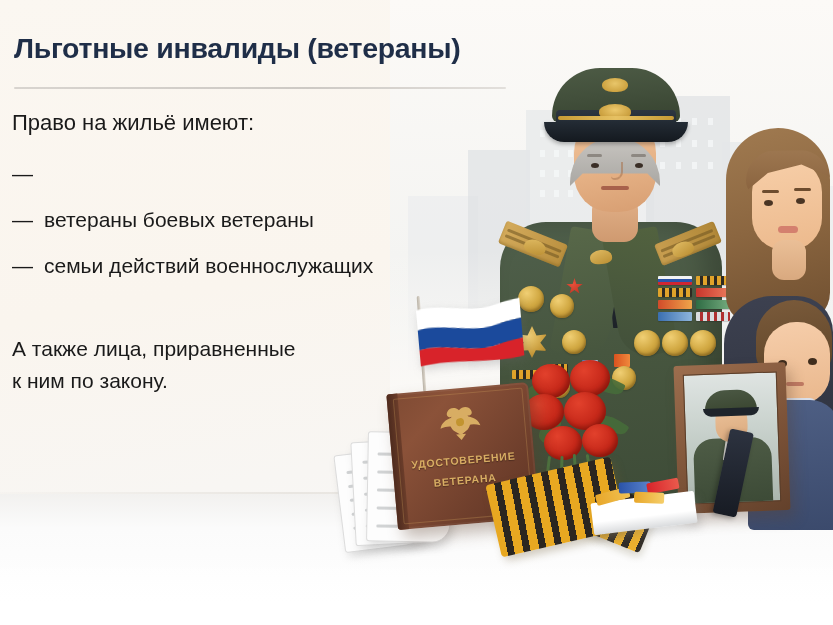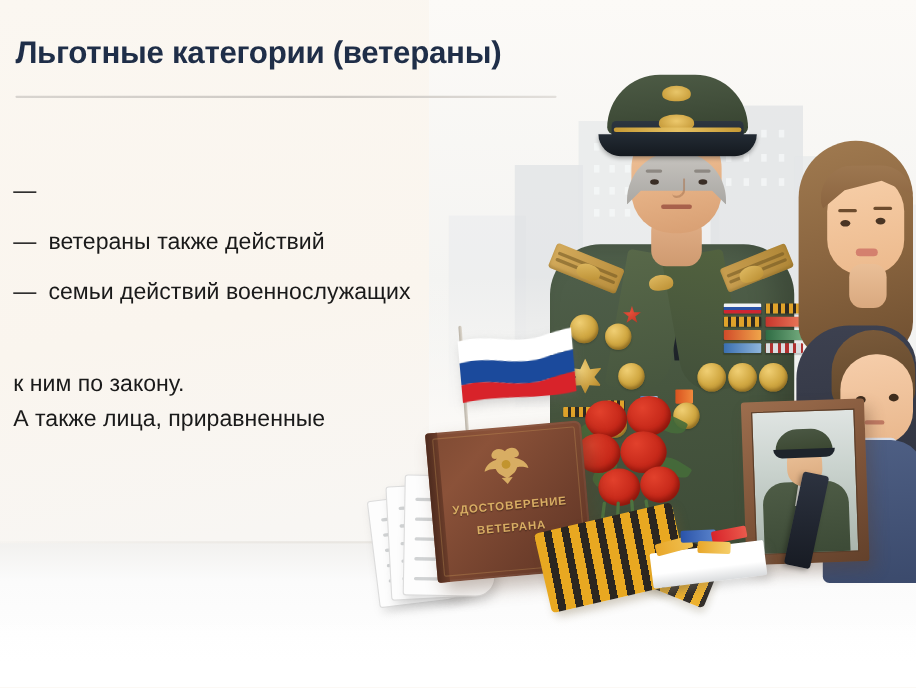--- a/index.html
+++ b/index.html
@@ -278,40 +278,41 @@
       <div class="win" style="left:318px;top:162px;"></div>
     <div class="win" style="left:344px;top:160px;"></div>
       <div class="win" style="left:360px;top:160px;"></div>
     <div class="win" style="left:376px;top:160px;"></div>
     <div class="win" style="left:344px;top:182px;"></div>
       <div class="win" style="left:360px;top:182px;"></div>
     <div class="win" style="left:376px;top:182px;"></div>
   </div>
   <div class="haze"></div>
 
-  <div class="title">Льготные категории (ветераны)</div>
+  <div class="title">Льготные инвалиды (ветераны)</div>
   <div class="rule"></div>
+  <div class="lead">Право на жильё имеют:</div>
 
   <div class="bullets">
     <div class="bl">
       <span class="dash">—</span>
     </div>
     <div class="bl">
       <span class="dash">—</span>
-      <span>ветераны также действий</span>
+      <span>ветераны боевых ветераны</span>
     </div>
     <div class="bl">
       <span class="dash">—</span>
       <span>семьи действий военнослужащих</span>
     </div>
   </div>
 
   <div class="outro">
+    <div>А также лица, приравненные</div>
     <div>к ним по закону.</div>
-    <div>А также лица, приравненные</div>
   </div>
 
   <div class="tableedge"></div>
   <div class="table"></div>
 
   <div class="officer">
     <div class="torso"></div>
     <div class="shirt"></div>
     <div class="tie"></div>
     <div class="lapelL"></div>

